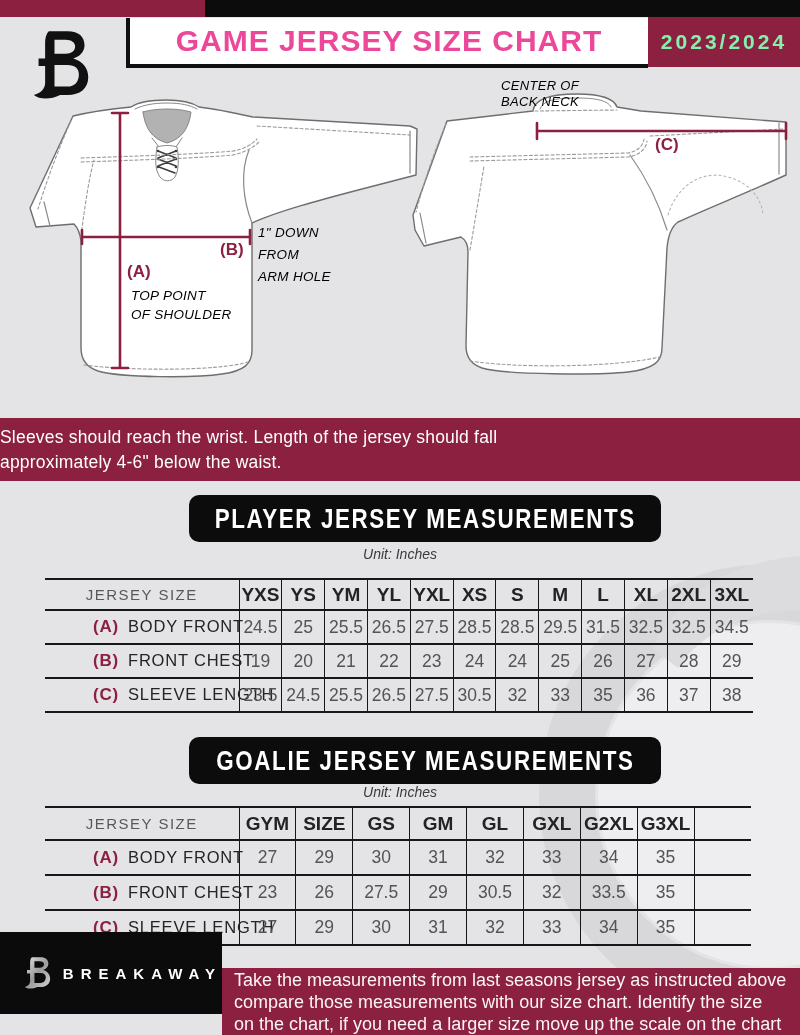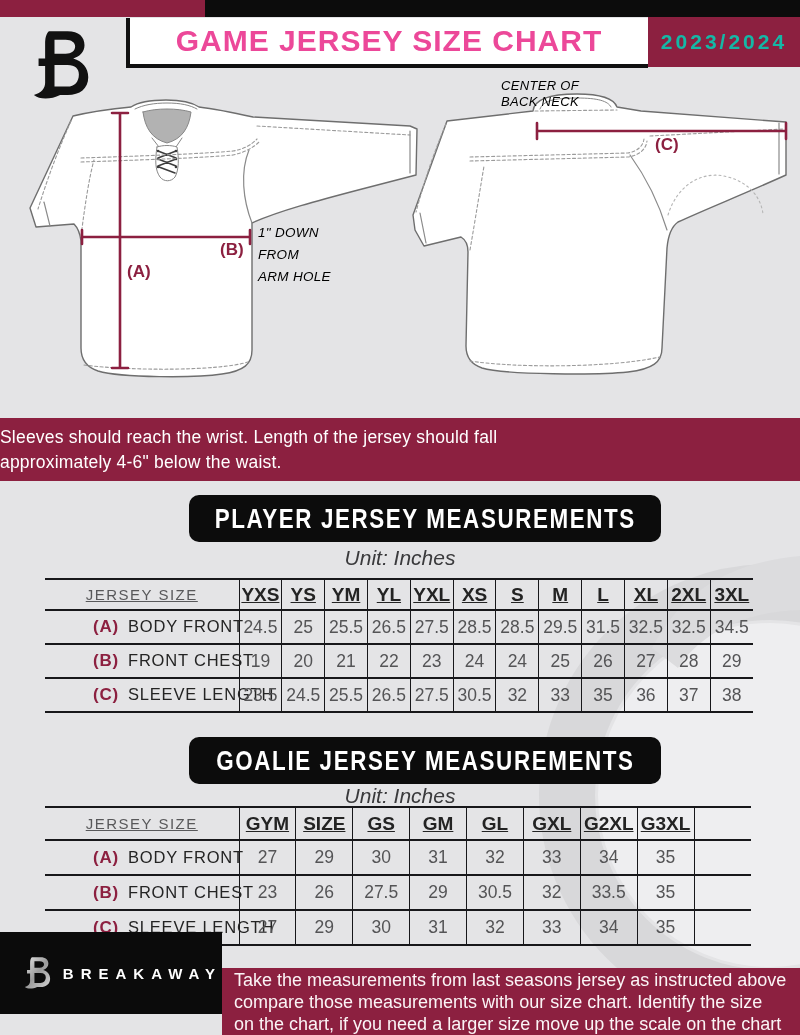--- a/index.html
+++ b/index.html
@@ -18,21 +18,21 @@
   #title-box{
     left:126px;top:18px;width:518px;height:46px;background:#FFFFFF;
     border-left:4px solid #101010;border-bottom:4px solid #101010;
     display:flex;align-items:center;justify-content:center;z-index:3;
   }
   #title-box span{font-size:30px;font-weight:bold;color:#ec4899;letter-spacing:1px;white-space:nowrap;}
   #year-box{
     left:648px;top:17px;width:152px;height:50px;background:#8C2040;
     display:flex;align-items:center;justify-content:center;z-index:3;
   }
-  #year-box span{color:#14b8a6;font-size:21px;font-weight:bold;letter-spacing:3px;white-space:nowrap;}
+  #year-box span{color:#86efac;font-size:21px;font-weight:bold;letter-spacing:3px;white-space:nowrap;}
   
   #diagram{left:0;top:80px;width:800px;height:340px;z-index:1;}
   .m-label{color:#8C2040;font-weight:bold;font-size:17px;z-index:2;}
   .m-note{color:#000000;font-style:italic;font-size:13.5px;line-height:22px;z-index:2;letter-spacing:0.3px;}
   #label-a{left:127px;top:262px;}
   #note-a{left:131px;top:286px;line-height:19px;}
   #label-b{left:220px;top:240px;}
   #note-b{left:258px;top:222px;}
   #label-c{left:655px;top:135px;}
   #note-neck{left:480px;top:78px;width:120px;text-align:center;line-height:15.5px;font-size:13px;}
@@ -43,31 +43,31 @@
     color:#fff;font-size:17.5px;line-height:25px;letter-spacing:0.2px;
   }
   
   .pill{
     left:189px;width:472px;height:47px;background:#0C0C0C;border-radius:10px;z-index:2;
     display:flex;align-items:center;justify-content:center;color:#fff;
   }
   .pill span{display:block;font-size:28px;font-weight:bold;letter-spacing:2px;white-space:nowrap;transform:scaleX(0.8);transform-origin:center;}
   #pill-player{top:495px;}
   #pill-goalie{top:737px;}
-  .unit{left:0;width:800px;text-align:center;font-style:italic;font-size:21px;color:#3A3A3C;z-index:2;}
+  .unit{left:0;width:800px;text-align:center;font-style:italic;font-size:14px;color:#3A3A3C;z-index:2;}
   #unit-player{top:546px;}
   #unit-goalie{top:784px;}
   
   .meas-table{border-collapse:collapse;table-layout:fixed;background:transparent;z-index:2;}
   #player-table{left:45px;top:578px;width:708px;}
   #goalie-table{left:45px;top:806px;width:706px;}
   .meas-table tr{border-top:2px solid #17171A;}
   .meas-table tbody tr:last-child{border-bottom:2.5px solid #17171A;}
   .meas-table th + th, .meas-table td + td{border-left:1.8px solid #17171A;}
-  .meas-table th{font-size:19px;font-weight:bold;color:#232323;text-align:center;padding:0;text-decoration:underline;}
+  .meas-table th{font-size:19px;font-weight:bold;color:#232323;text-align:center;padding:0;}
   .meas-table th.size-label{font-weight:normal;font-size:15px;color:#58585A;letter-spacing:1.5px;}
   .meas-table td{text-align:center;padding:0;}
   .meas-table td.val{font-size:17.5px;color:#545456;}
   .meas-table td.label-cell{text-align:left;padding-left:48px;font-size:16.5px;color:#242424;letter-spacing:0.8px;white-space:nowrap;}
   .meas-table .key{color:#8C2040;font-weight:bold;font-size:17px;margin-right:9px;}
   #player-table thead tr{height:31px;} #player-table tbody tr{height:34px;}
   #goalie-table thead tr{height:33px;} #goalie-table tbody tr{height:35px;}
   
   #footer-black{
     left:0;top:932px;width:222px;height:82px;background:#0B0B0B;z-index:4;
@@ -173,20 +173,24 @@
         <path d="M537,131 L786,131 M537,123 L537,139 M786,123 L786,139"></path>
       </g>
     </g>
   </svg>
 
   <div id="note-neck" class="abs m-note">
     <div>CENTER OF</div>
     <div>BACK NECK</div>
   </div>
   <div id="label-a" class="abs m-label">(A)</div>
+  <div id="note-a" class="abs m-note">
+    <div>TOP POINT</div>
+    <div>OF SHOULDER</div>
+  </div>
   <div id="label-b" class="abs m-label">(B)</div>
   <div id="note-b" class="abs m-note">
     <div>1" DOWN</div>
     <div>FROM</div>
     <div>ARM HOLE</div>
   </div>
   <div id="label-c" class="abs m-label">(C)</div>
 
   <div id="banner" class="abs">
     <div>Sleeves should reach the wrist. Length of the jersey should fall</div>

